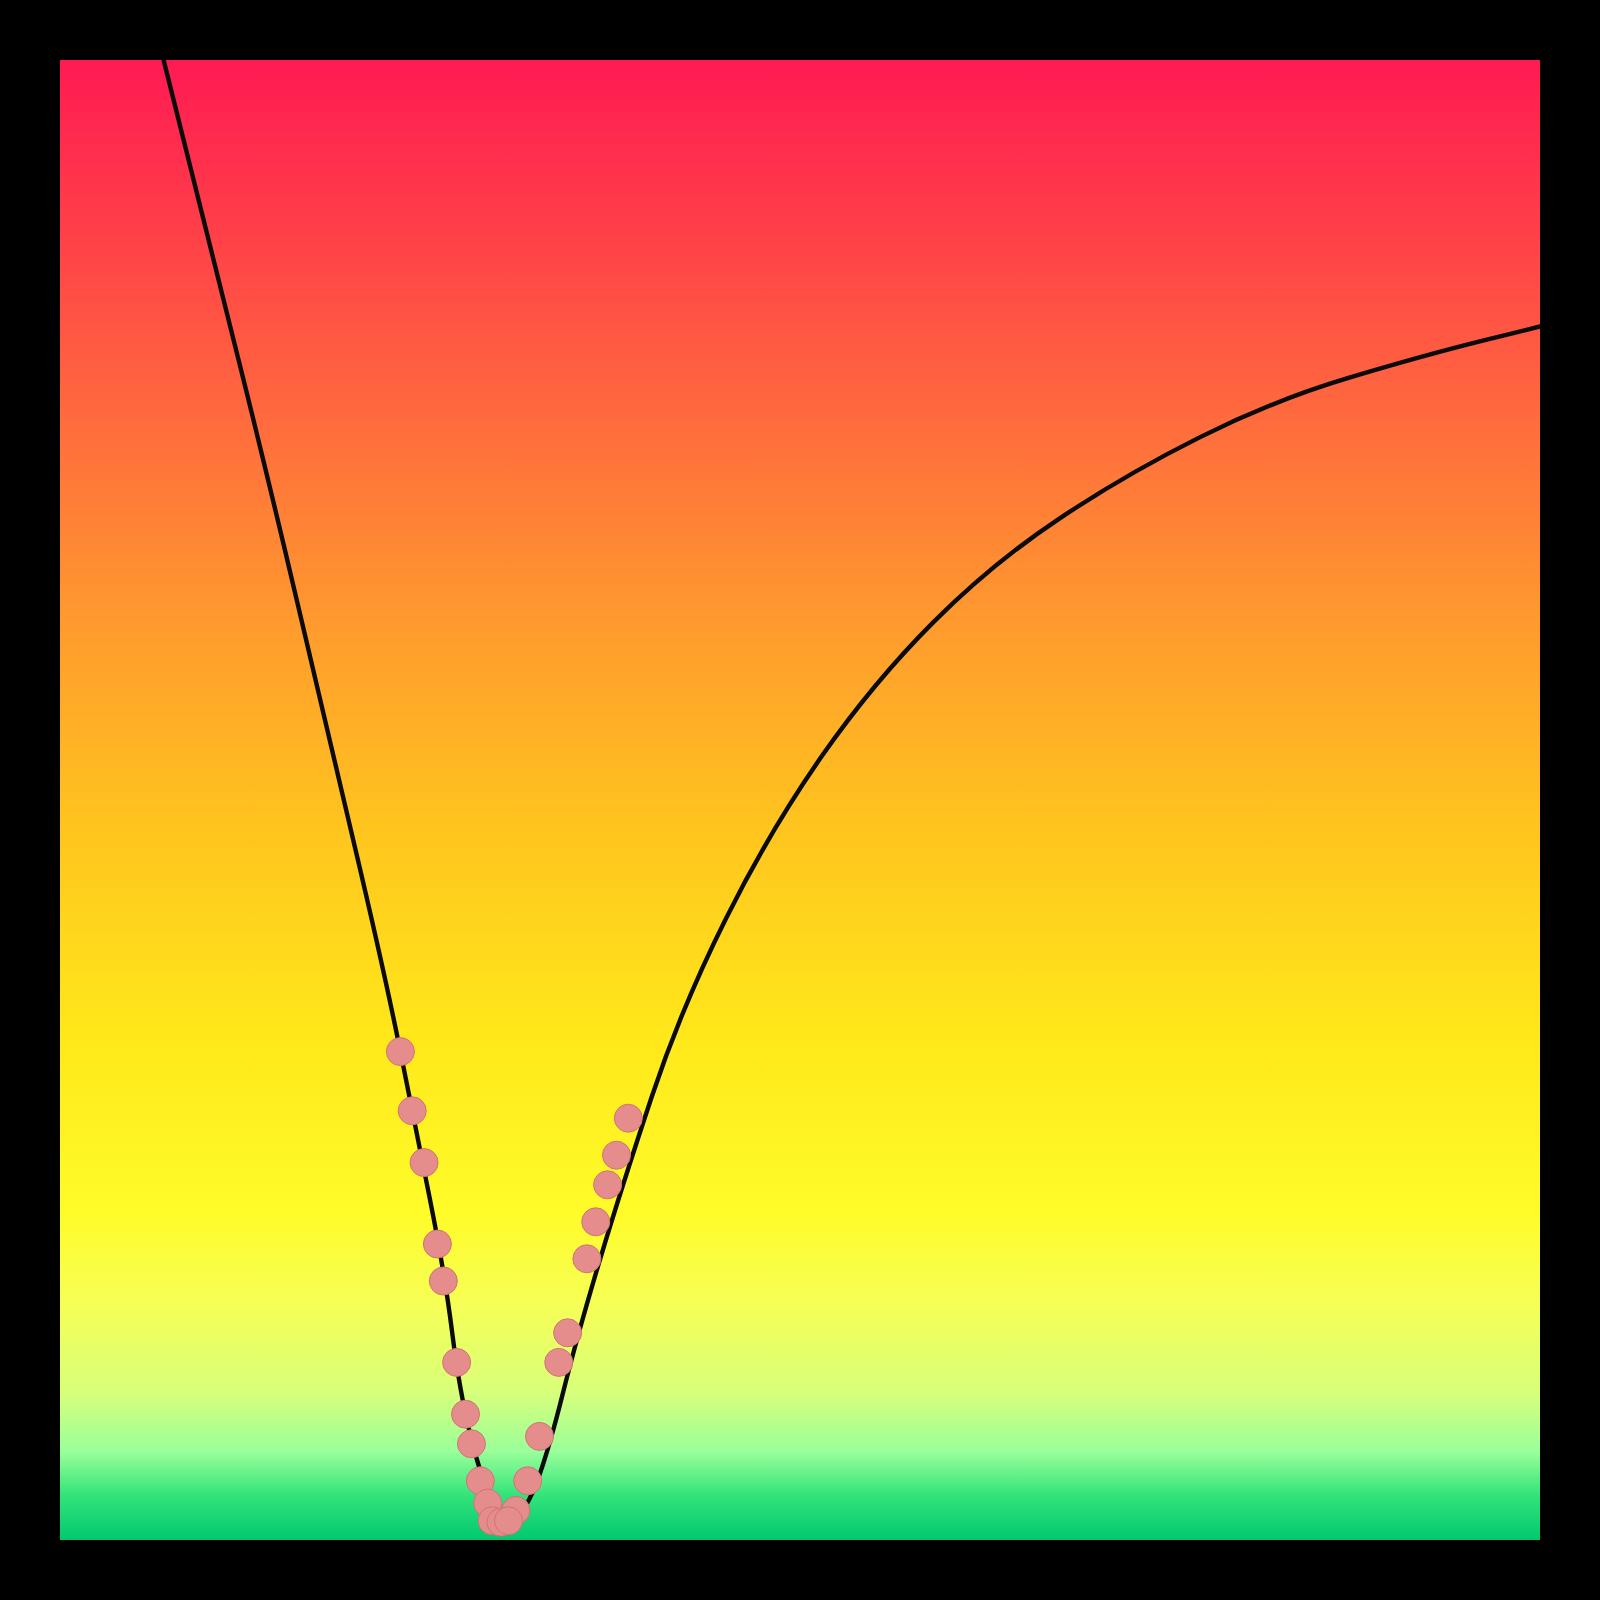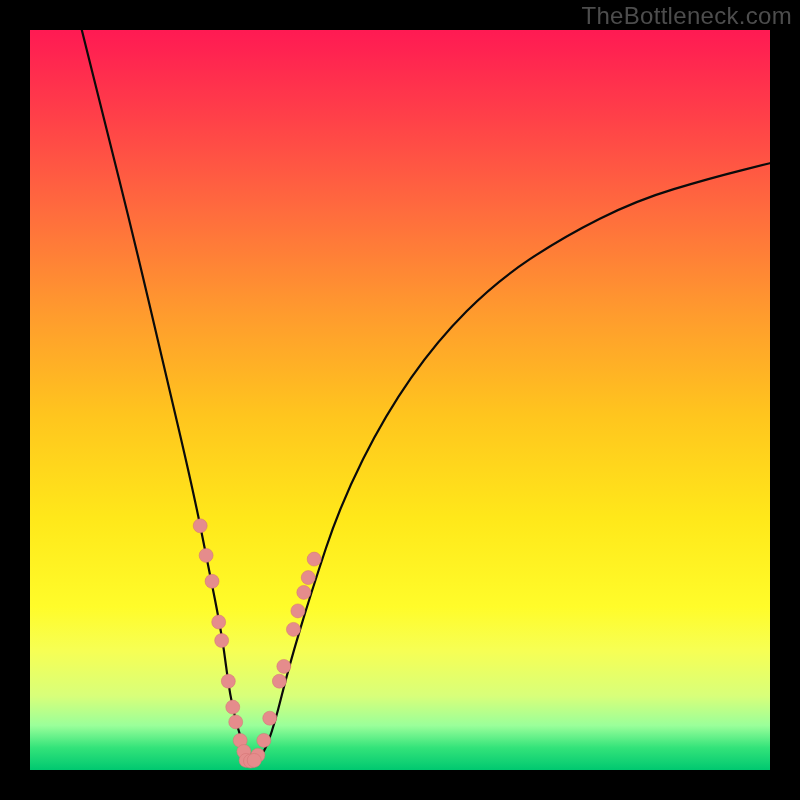--- a/index.html
+++ b/index.html
@@ -55,21 +55,20 @@
     left: 0;
     top: 0;
     width: 740px;
     height: 740px;
   }
 </style>
 </head>
 <body>
 
 <div class="frame">
-  <div class="watermark">TheBottleneck.com</div>
   <div class="plot-area">
     <svg class="curve" viewBox="0 0 740 740" preserveAspectRatio="none">
       <path d="M 51.80 0.00 Q 51.80 0.00 62.90 44.40 Q 74.00 88.80 88.80 148.00 Q 103.60 207.20 118.40 270.10 Q 133.20 333.00 148.00 395.90 Q 162.80 458.80 170.20 495.80 Q 177.60 532.80 185.00 569.80 Q 192.40 606.80 196.10 636.40 Q 199.80 666.00 205.35 688.20 Q 210.90 710.40 216.45 721.50 Q 222.00 732.60 227.55 728.90 Q 233.10 725.20 238.65 710.40 Q 244.20 695.60 251.60 666.00 Q 259.00 636.40 270.10 599.40 Q 281.20 562.40 296.00 518.00 Q 310.80 473.60 333.00 429.20 Q 355.20 384.80 381.10 347.80 Q 407.00 310.80 436.60 281.20 Q 466.20 251.60 499.50 229.40 Q 532.80 207.20 569.80 188.70 Q 606.80 170.20 643.80 159.10 Q 680.80 148.00 710.40 140.60 T 740.00 133.20 " fill="none" stroke="#0b0b0b" stroke-width="2.2" stroke-linecap="round"></path>
       <g>
           <circle cx="170.20" cy="495.80" r="7" fill="#e58c8c" stroke="#d27373" stroke-width="0.5"></circle>
           <circle cx="176.12" cy="525.40" r="7" fill="#e58c8c" stroke="#d27373" stroke-width="0.5"></circle>
           <circle cx="182.04" cy="551.30" r="7" fill="#e58c8c" stroke="#d27373" stroke-width="0.5"></circle>
           <circle cx="188.70" cy="592.00" r="7" fill="#e58c8c" stroke="#d27373" stroke-width="0.5"></circle>
           <circle cx="191.66" cy="610.50" r="7" fill="#e58c8c" stroke="#d27373" stroke-width="0.5"></circle>
           <circle cx="198.32" cy="651.20" r="7" fill="#e58c8c" stroke="#d27373" stroke-width="0.5"></circle>

